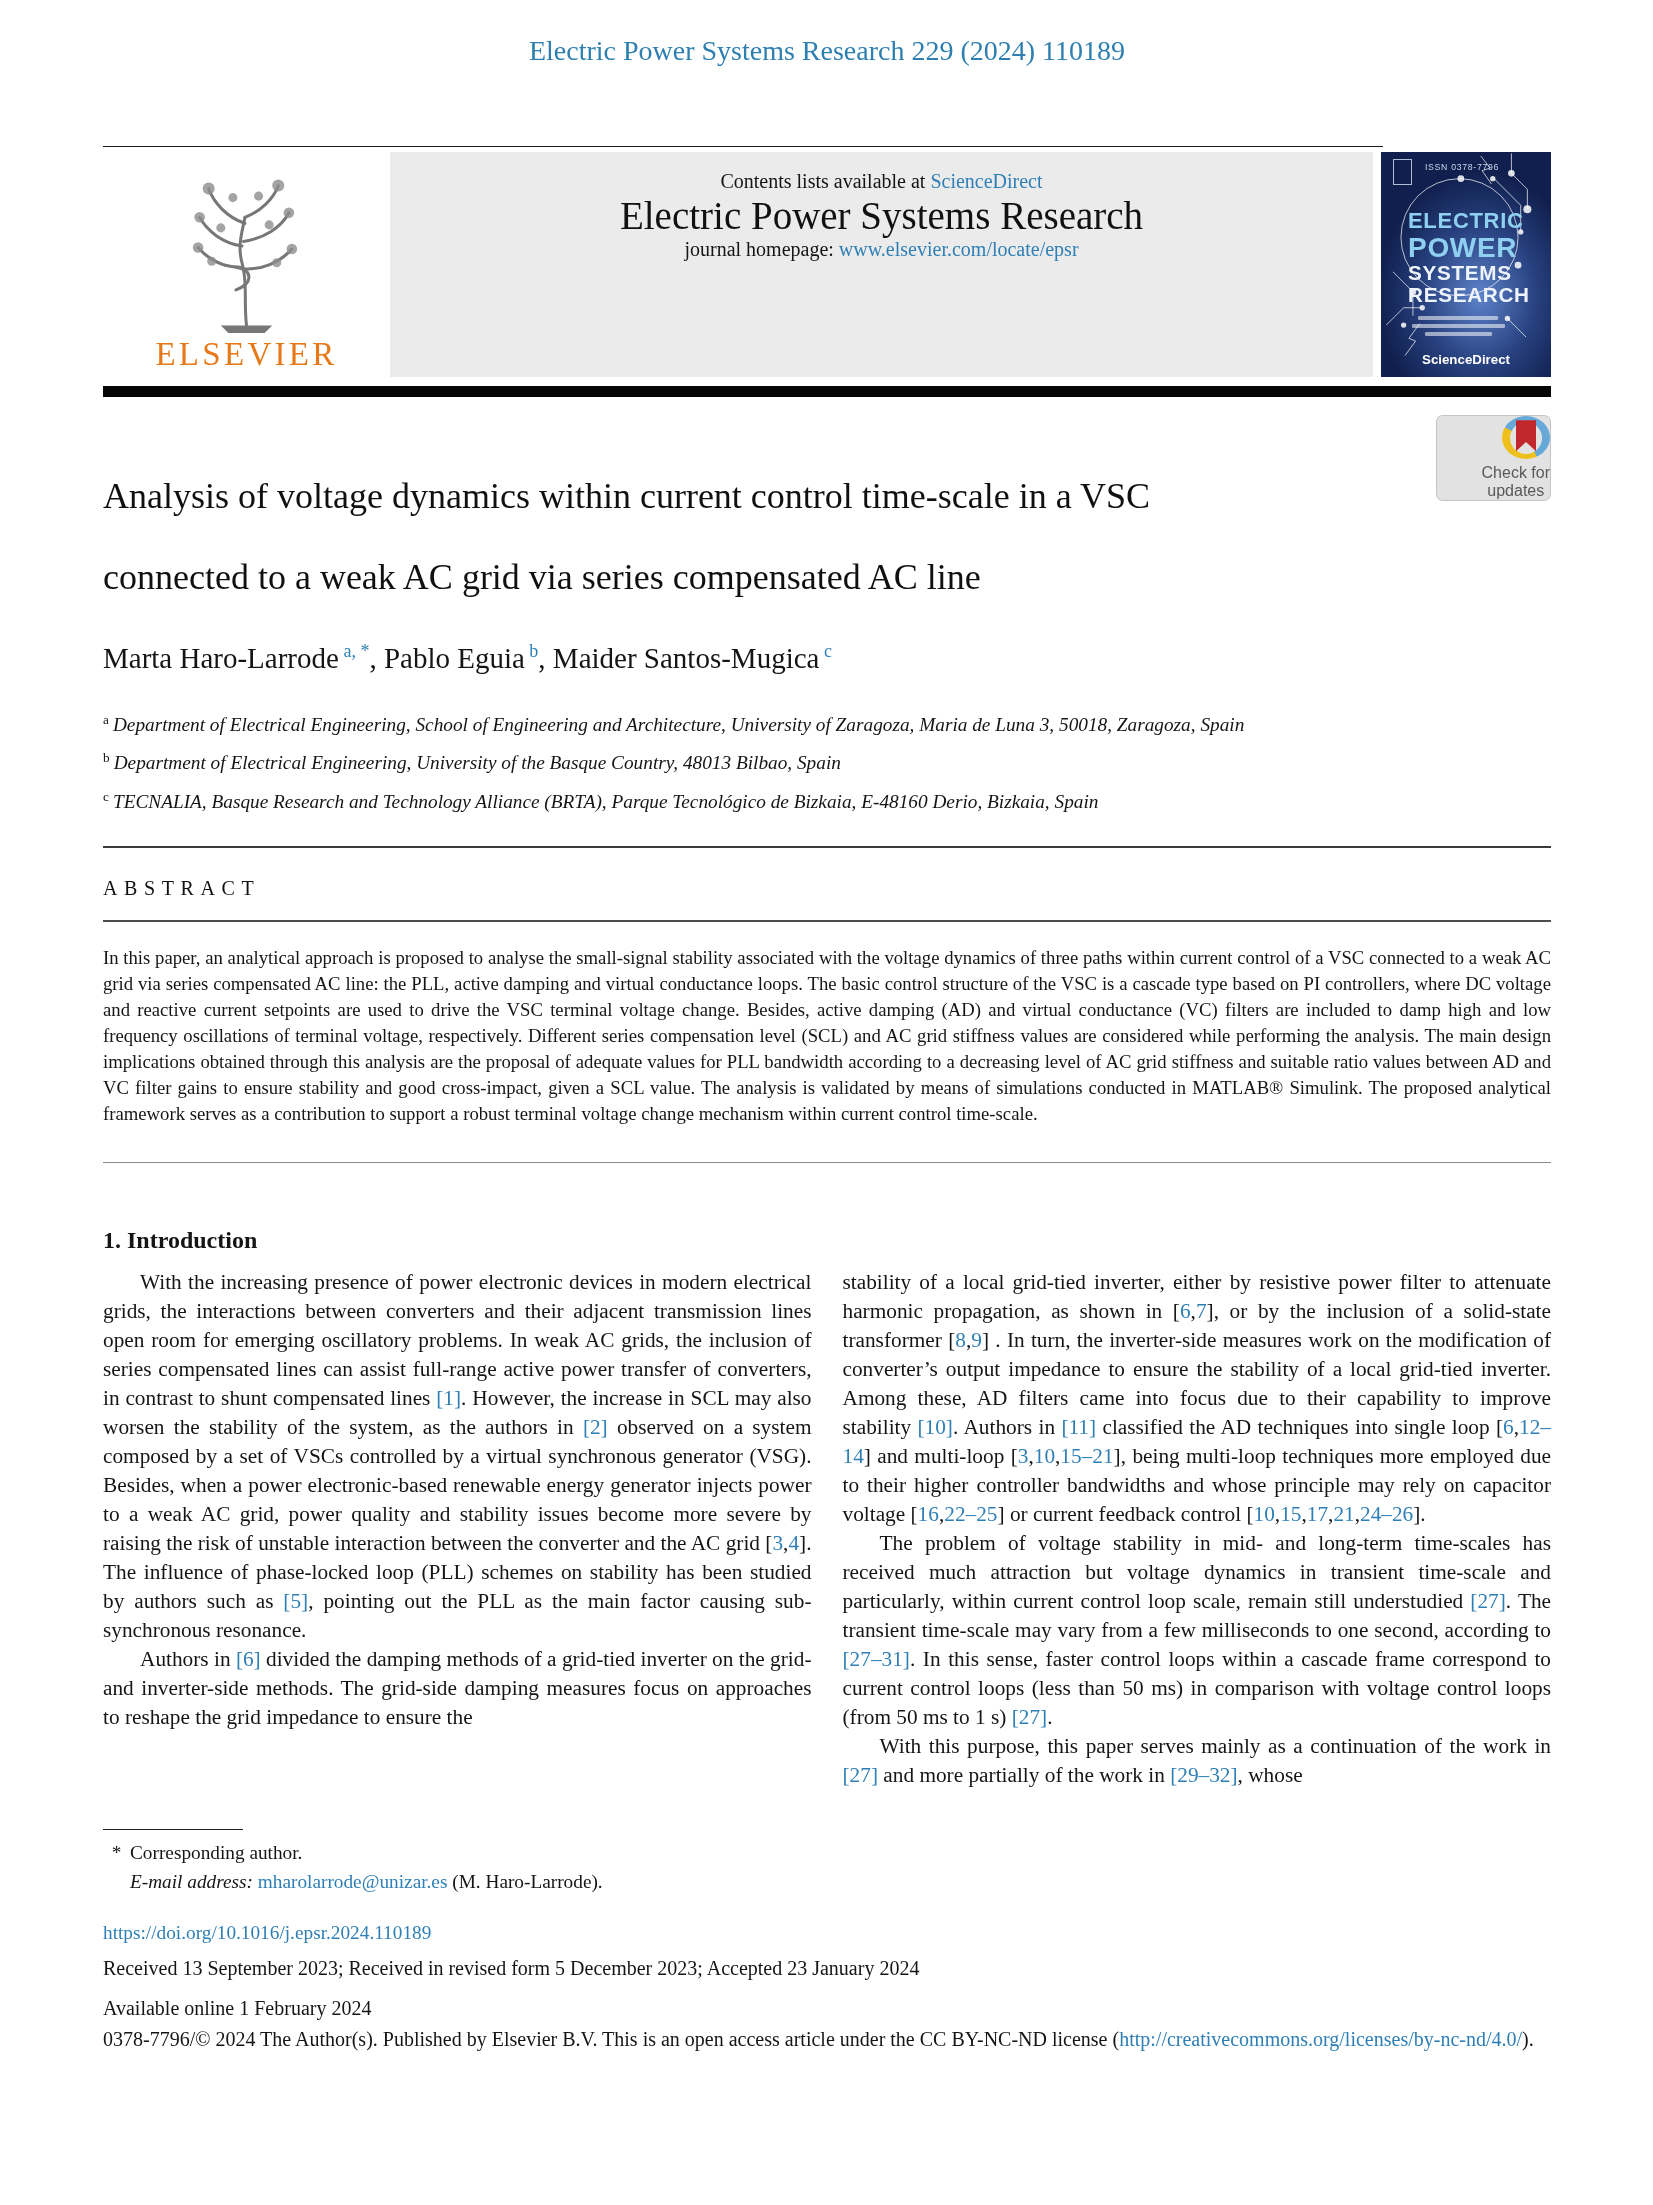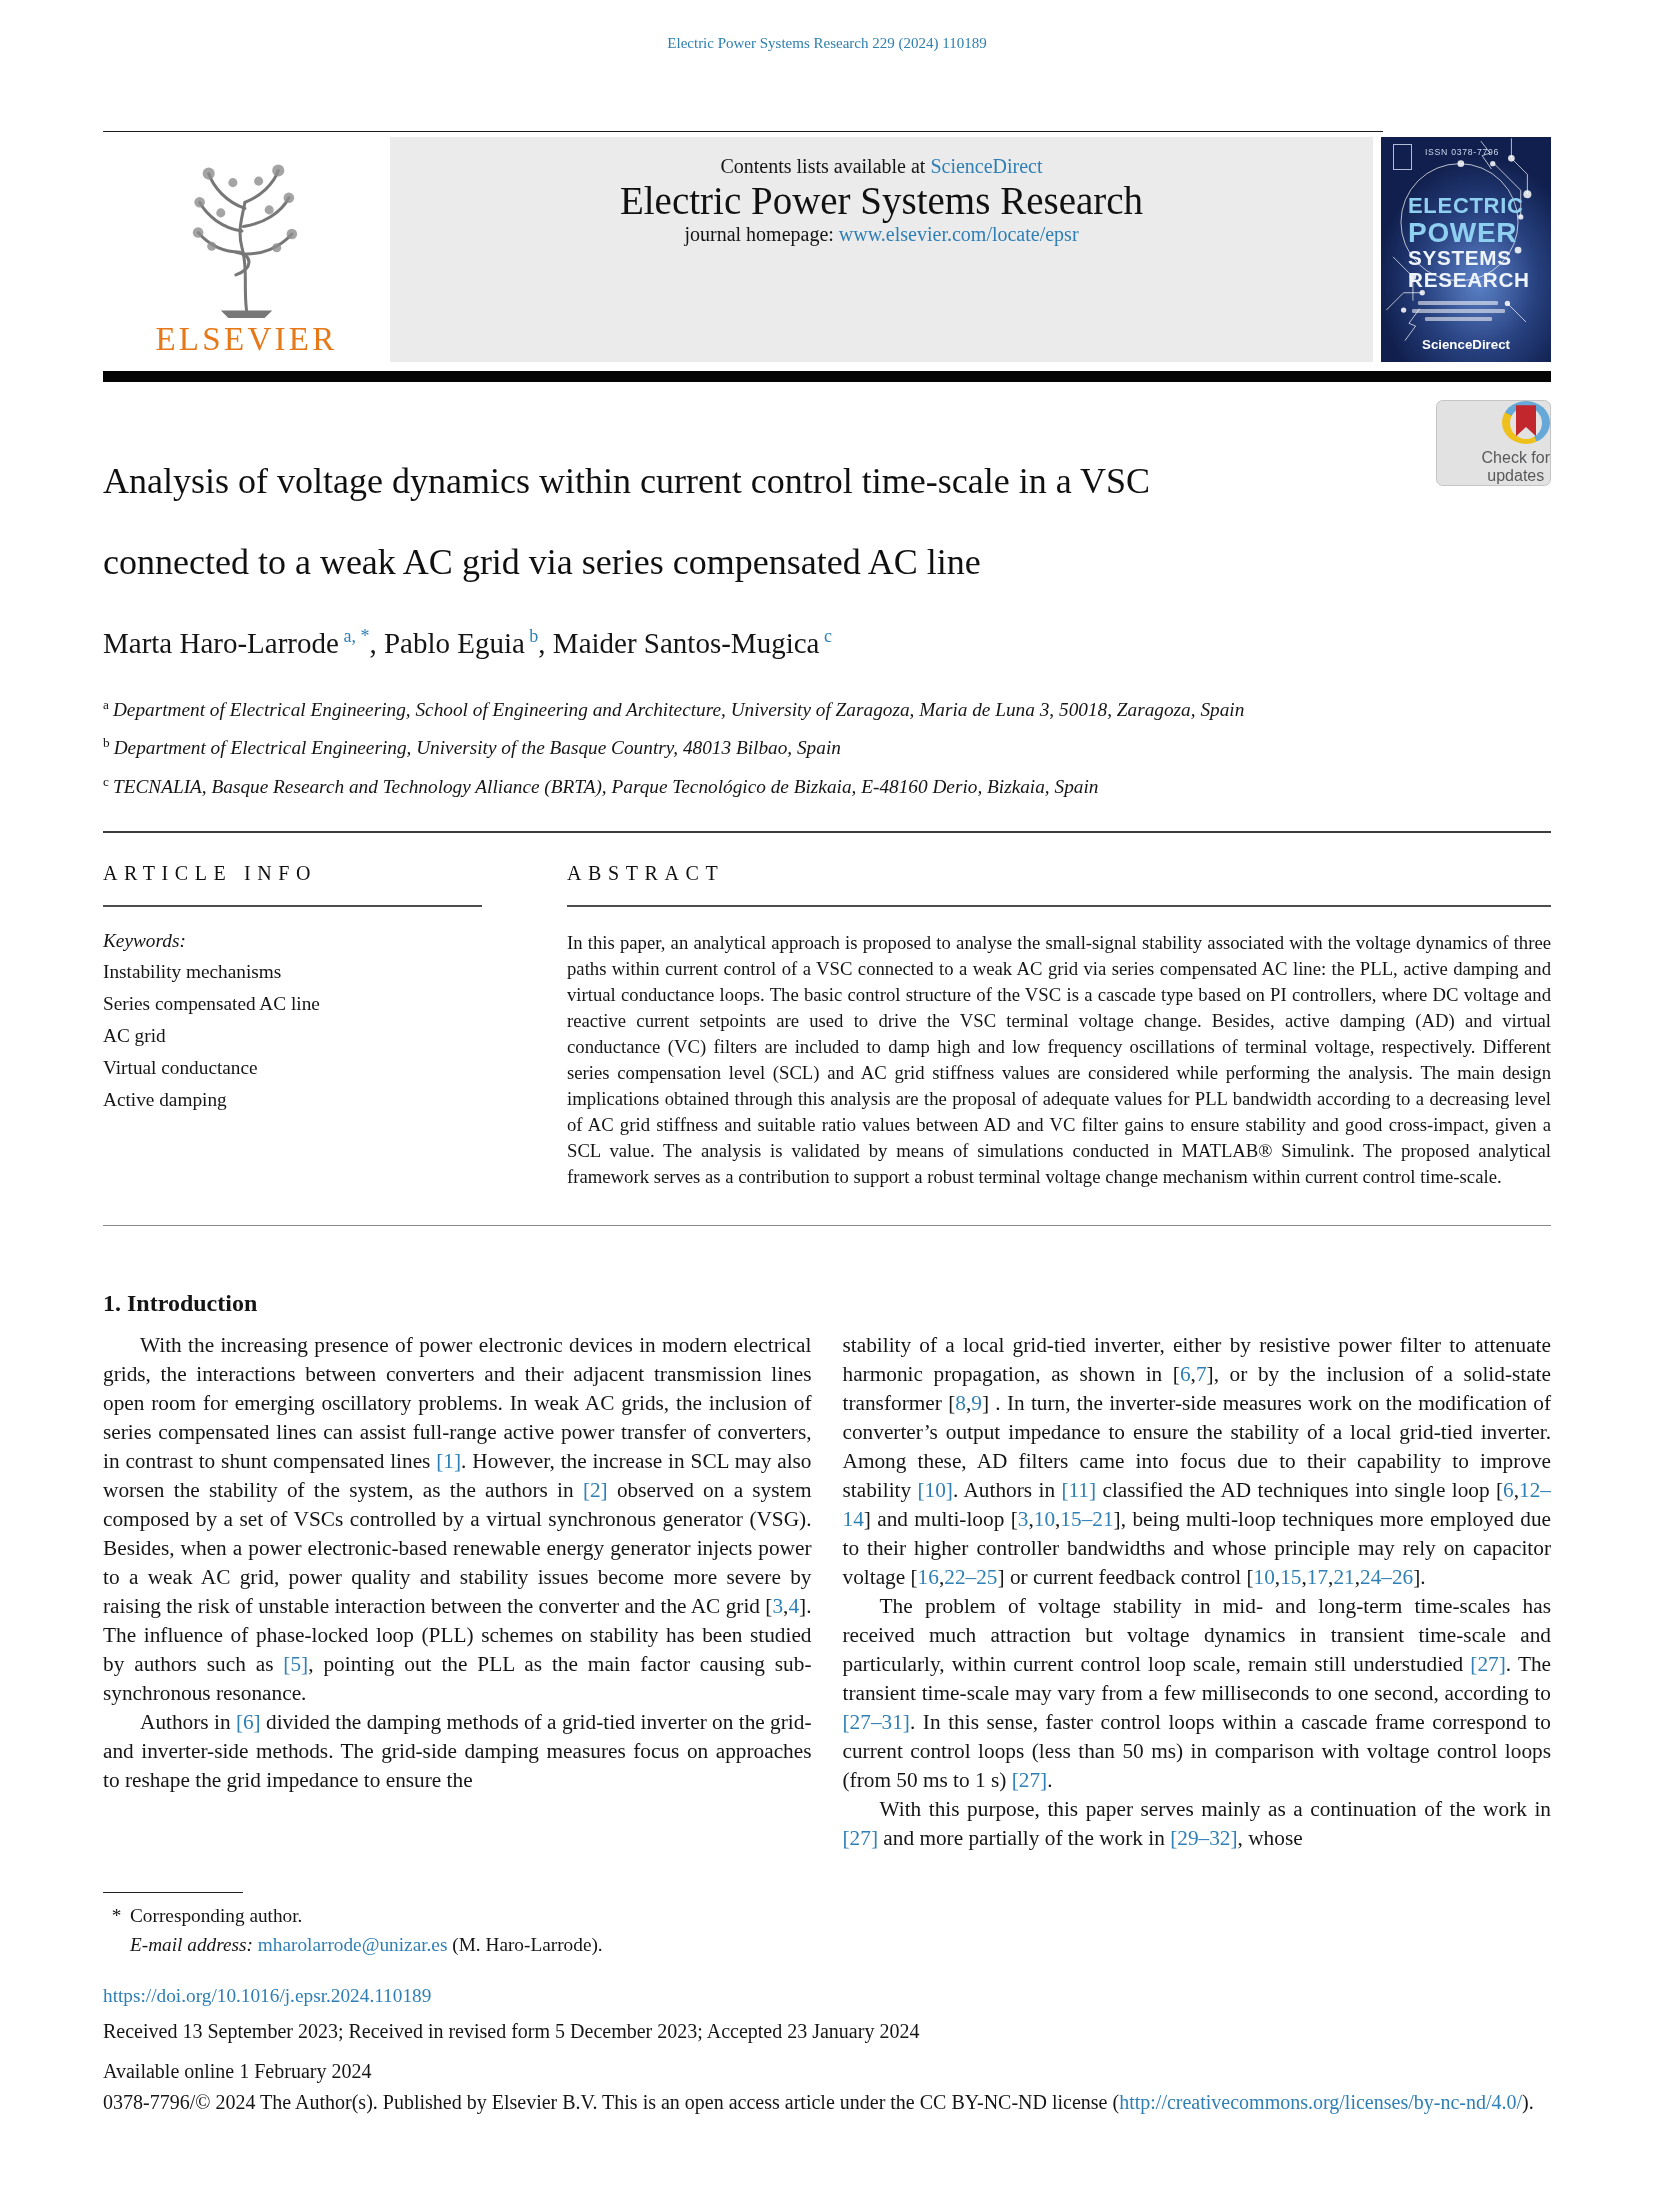--- a/index.html
+++ b/index.html
@@ -1,20 +1,20 @@
 <!DOCTYPE html>
 <html style="font-size:10.7px"><head>
 <meta charset="utf-8">
 <style>
   html,body{margin:0;padding:0;background:#ffffff;}
   body{width:1654px;height:2205px;overflow:hidden;position:relative;
        font-family:"Liberation Serif","DejaVu Serif",serif;color:#151515;}
   .content{padding:0 103px;}
   
-  .headref{margin-top:35px;text-align:center;font-size:15px;color:#2d7fb0;}
+  .headref{margin-top:35px;text-align:center;font-size:28px;color:#2d7fb0;}
   .toprule{border:none;border-top:1.3px solid #1a1a1a;margin:79px 0 0 0;width:1280px;}
   
   .banner{display:flex;align-items:stretch;height:225px;margin-top:5.3px;}
   .logo-box{width:287px;display:flex;flex-direction:column;align-items:center;justify-content:flex-end;padding-bottom:4px;}
   .elsevier-word{font-size:33px;letter-spacing:3.3px;color:#e77817;margin-top:1.3px;}
   .band{flex:1;background:#ebebeb;display:flex;flex-direction:column;
         text-align:center;padding:17.3px 6.7px 18.7px 6.7px;}
   .band .contents{font-size:20px;}
   .band .jtitle{font-size:39px;color:#111;}
   .band .homepage{font-size:20px;}
@@ -200,32 +200,20 @@
       <sup>b</sup><span>Department of Electrical Engineering, University of the Basque Country, 48013 Bilbao, Spain</span>
     </div>
     <div class="affil">
       <sup>c</sup><span>TECNALIA, Basque Research and Technology Alliance (BRTA), Parque Tecnológico de Bizkaia, E-48160 Derio, Bizkaia, Spain</span>
     </div>
   </div>
 
   <hr class="bigrule">
 
   <div class="info-abs">
-    <div class="leftcol">
-      <div class="sechead">ARTICLE INFO</div>
-      <hr class="headrule">
-      <div class="kwlabel">Keywords:</div>
-      <div class="kwlist">
-          <div>Instability mechanisms</div>
-          <div>Series compensated AC line</div>
-          <div>AC grid</div>
-          <div>Virtual conductance</div>
-          <div>Active damping</div>
-        </div>
-    </div>
     <div class="rightcol">
       <div class="sechead">ABSTRACT</div>
       <hr class="headrule">
       <div class="abstract">In this paper, an analytical approach is proposed to analyse the small-signal stability associated with the voltage dynamics of three paths within current control of a VSC connected to a weak AC grid via series compensated AC line: the PLL, active damping and virtual conductance loops. The basic control structure of the VSC is a cascade type based on PI controllers, where DC voltage and reactive current setpoints are used to drive the VSC terminal voltage change. Besides, active damping (AD) and virtual conductance (VC) filters are included to damp high and low frequency oscillations of terminal voltage, respectively. Different series compensation level (SCL) and AC grid stiffness values are considered while performing the analysis. The main design implications obtained through this analysis are the proposal of adequate values for PLL bandwidth according to a decreasing level of AC grid stiffness and suitable ratio values between AD and VC filter gains to ensure stability and good cross-impact, given a SCL value. The analysis is validated by means of simulations conducted in MATLAB® Simulink. The proposed analytical framework serves as a contribution to support a robust terminal voltage change mechanism within current control time-scale.</div>
     </div>
   </div>
 
   <hr class="absrule">
 
   <div class="introhead">1. Introduction</div>

